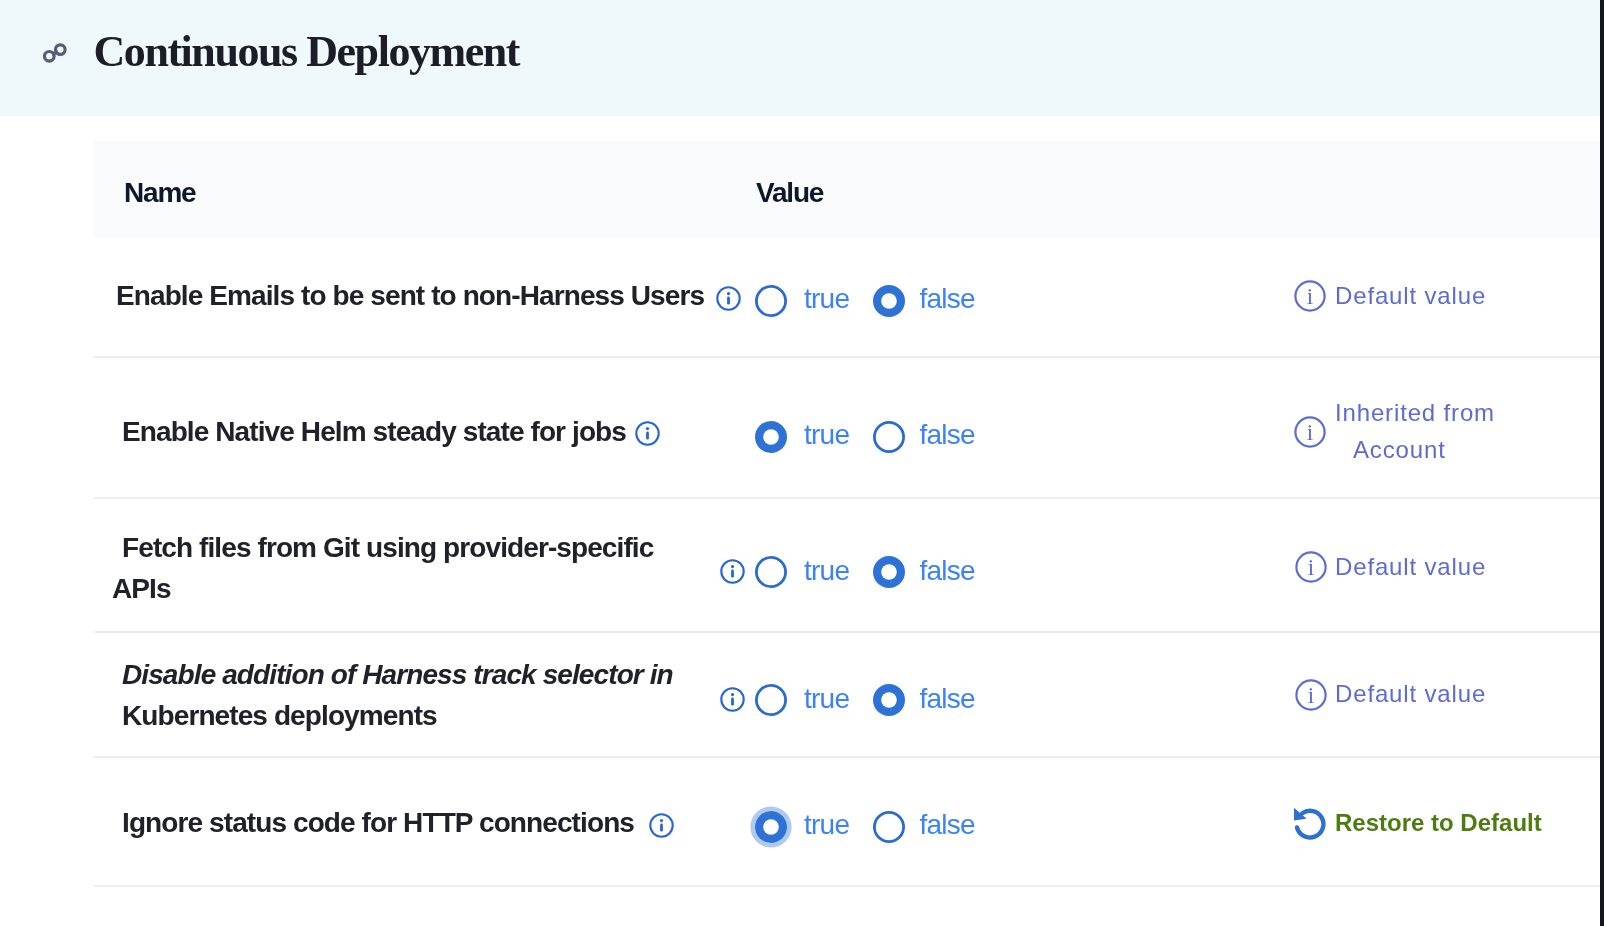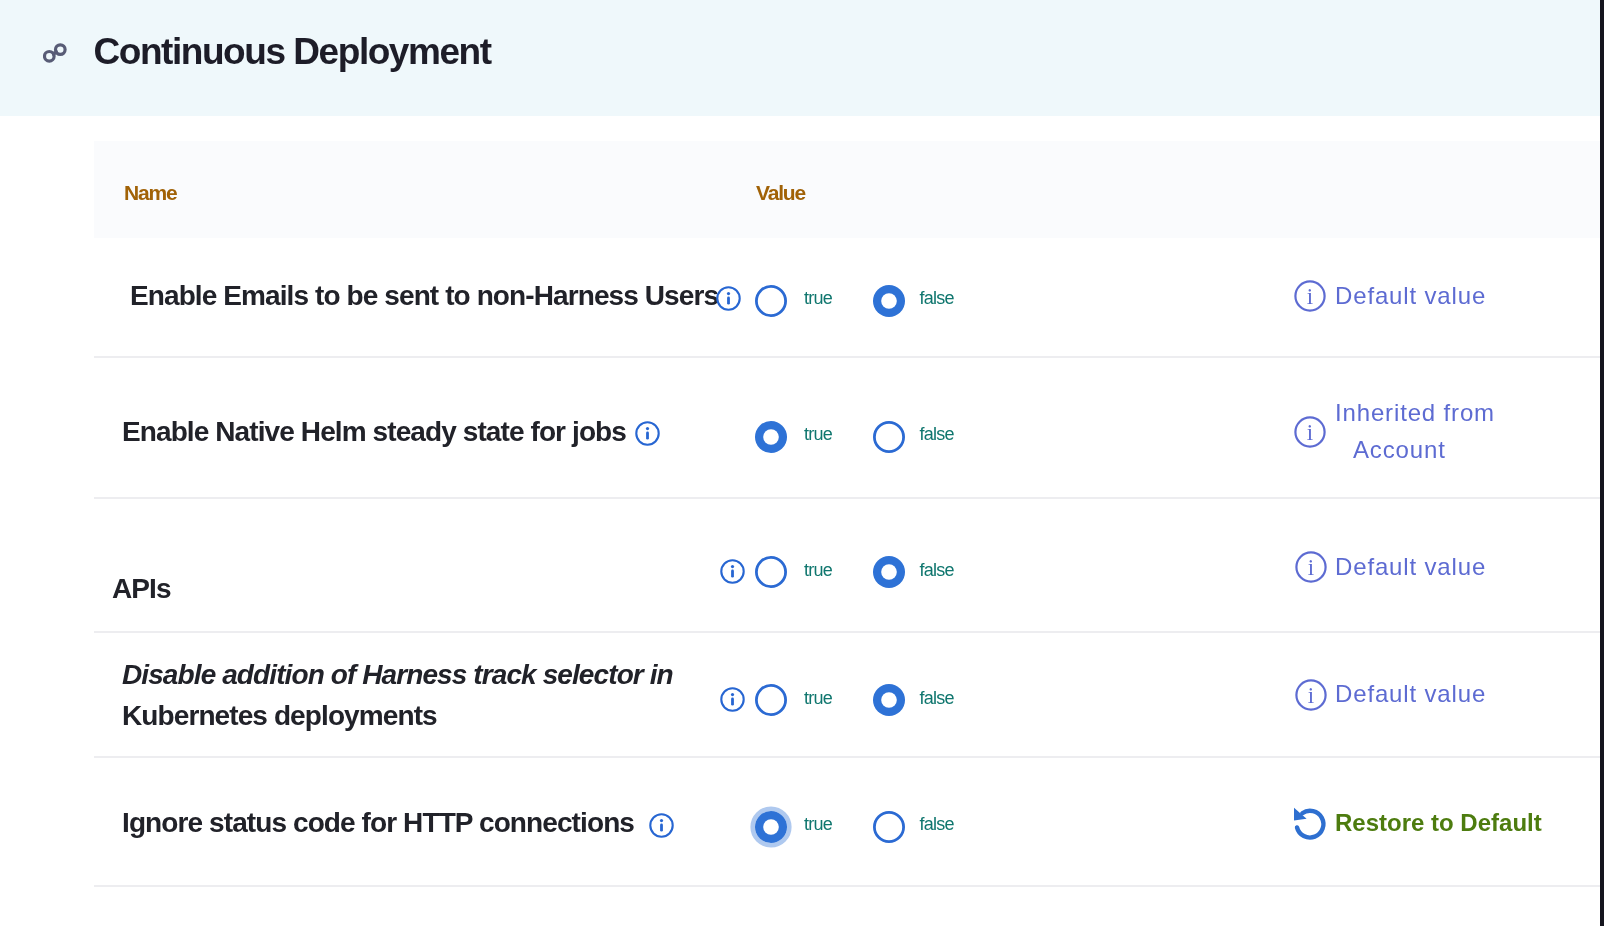--- a/index.html
+++ b/index.html
@@ -1,27 +1,27 @@
 <!DOCTYPE html>
 <html><head>
 <meta charset="utf-8">
 <style>
   html,body{margin:0;padding:0;}
   body{width:1604px;height:926px;overflow:hidden;background:#ffffff;
        font-family:"Liberation Sans",sans-serif;}
   .page{position:relative;width:1604px;height:926px;overflow:hidden;}
   .abs{position:absolute;white-space:nowrap;}
   .banner{position:absolute;left:0;top:0;width:1604px;height:116px;background:#eff8fb;}
-  .title{position:absolute;left:93.5px;top:34px;font-size:37px;font-weight:700;
-         color:#1d1d28;letter-spacing:-1.45px;line-height:35px;}
+  .title{position:absolute;left:93.5px;top:34px;font-size:44px;font-weight:700;
+         color:#1d1d28;letter-spacing:-1.45px;line-height:35px;font-family:Liberation Serif, serif;}
   .thead{position:absolute;left:94px;top:141px;width:1510px;height:97px;background:#fafbfd;}
-  .th{font-size:21px;font-weight:700;color:#a16207;letter-spacing:-1.2px;line-height:28px;}
+  .th{font-size:28px;font-weight:700;color:#0f172a;letter-spacing:-1.2px;line-height:28px;}
   .sep{position:absolute;left:94px;width:1510px;height:2px;background:#ededf0;}
   .nlabel{font-size:28px;font-weight:700;color:#212229;letter-spacing:-0.9px;line-height:28px;}
-  .rlabel{font-size:18px;font-weight:400;color:#0f766e;letter-spacing:-0.75px;line-height:27px;}
+  .rlabel{font-size:28px;font-weight:400;color:#3b82f6;letter-spacing:-0.75px;line-height:27px;}
   .plink{font-size:24px;font-weight:400;color:#5d6bd2;letter-spacing:0.85px;line-height:28px;}
   .blink{font-size:24px;font-weight:700;color:#4d7c0f;letter-spacing:0px;line-height:28px;}
   .redge{position:absolute;left:1600px;top:0;width:4px;height:926px;background:#15151e;}
 </style>
 </head>
 <body>
 <div class="page">
   <div class="banner"></div>
 
   <svg class="abs" style="left:43px;top:41.8px;" width="25" height="22" viewBox="0 0 25 22">
@@ -36,21 +36,21 @@
   <div class="abs th" style="left:124px;top:179px;">Name</div>
   <div class="abs th" style="left:756px;top:179px;">Value</div>
 
   <div class="sep" style="top:356px;"></div>
   <div class="sep" style="top:497px;"></div>
   <div class="sep" style="top:631px;"></div>
   <div class="sep" style="top:756px;"></div>
   <div class="sep" style="top:885px;"></div>
   <div class="redge"></div>
 
-  <div class="abs nlabel" style="left:130px;top:282px;">Enable Emails to be sent to non-Harness Users</div>
+  <div class="abs nlabel" style="left:116px;top:282px;">Enable Emails to be sent to non-Harness Users</div>
   <svg class="abs" style="left:716px;top:286px;" width="25" height="25" viewBox="0 0 25 25">
     <circle cx="12.5" cy="12.5" r="11.2" fill="none" stroke="#2766d2" stroke-width="2.1"></circle>
     <circle cx="12.5" cy="7.6" r="1.6" fill="#2766d2"></circle>
     <rect x="11.1" y="10.6" width="2.8" height="8" rx="1.3" fill="#2766d2"></rect>
   </svg>
   <svg class="abs" style="left:754.3px;top:283.5px;" width="34" height="34" viewBox="0 0 34 34">
     <circle cx="17" cy="17" r="14.6" fill="#ffffff" stroke="#2b6ad3" stroke-width="2.8"></circle>
   </svg>
   <div class="abs rlabel" style="left:804px;top:285.4px;">true</div>
   <svg class="abs" style="left:871.7px;top:283.5px;" width="34" height="34" viewBox="0 0 34 34">
@@ -79,20 +79,21 @@
     <circle cx="17" cy="17" r="14.6" fill="#ffffff" stroke="#2b6ad3" stroke-width="2.8"></circle>
   </svg>
   <div class="abs rlabel" style="left:919.5px;top:421.4px;">false</div>
   <svg class="abs" style="left:1294px;top:416px;" width="32" height="32" viewBox="0 0 32 32">
     <circle cx="16" cy="16" r="14.6" fill="none" stroke="#5d6bd2" stroke-width="2.2"></circle>
     <text x="16" y="24" font-family="Liberation Serif,serif" font-size="23px" fill="#5d6bd2" text-anchor="middle">i</text>
   </svg>
   <div class="abs plink" style="left:1335px;top:398.7px;">Inherited from</div>
   <div class="abs plink" style="left:1335px;top:436.2px;margin-left:18px;">Account</div>
 
+  <div class="abs nlabel" style="left:122px;top:533.7px;">Fetch files from Git using provider-specific</div>
   <div class="abs nlabel" style="left:112px;top:575px;">APIs</div>
   <svg class="abs" style="left:719.7px;top:559.3px;" width="25" height="25" viewBox="0 0 25 25">
     <circle cx="12.5" cy="12.5" r="11.2" fill="none" stroke="#2766d2" stroke-width="2.1"></circle>
     <circle cx="12.5" cy="7.6" r="1.6" fill="#2766d2"></circle>
     <rect x="11.1" y="10.6" width="2.8" height="8" rx="1.3" fill="#2766d2"></rect>
   </svg>
   <svg class="abs" style="left:754.3px;top:555px;" width="34" height="34" viewBox="0 0 34 34">
     <circle cx="17" cy="17" r="14.6" fill="#ffffff" stroke="#2b6ad3" stroke-width="2.8"></circle>
   </svg>
   <div class="abs rlabel" style="left:804px;top:556.9px;">true</div>

